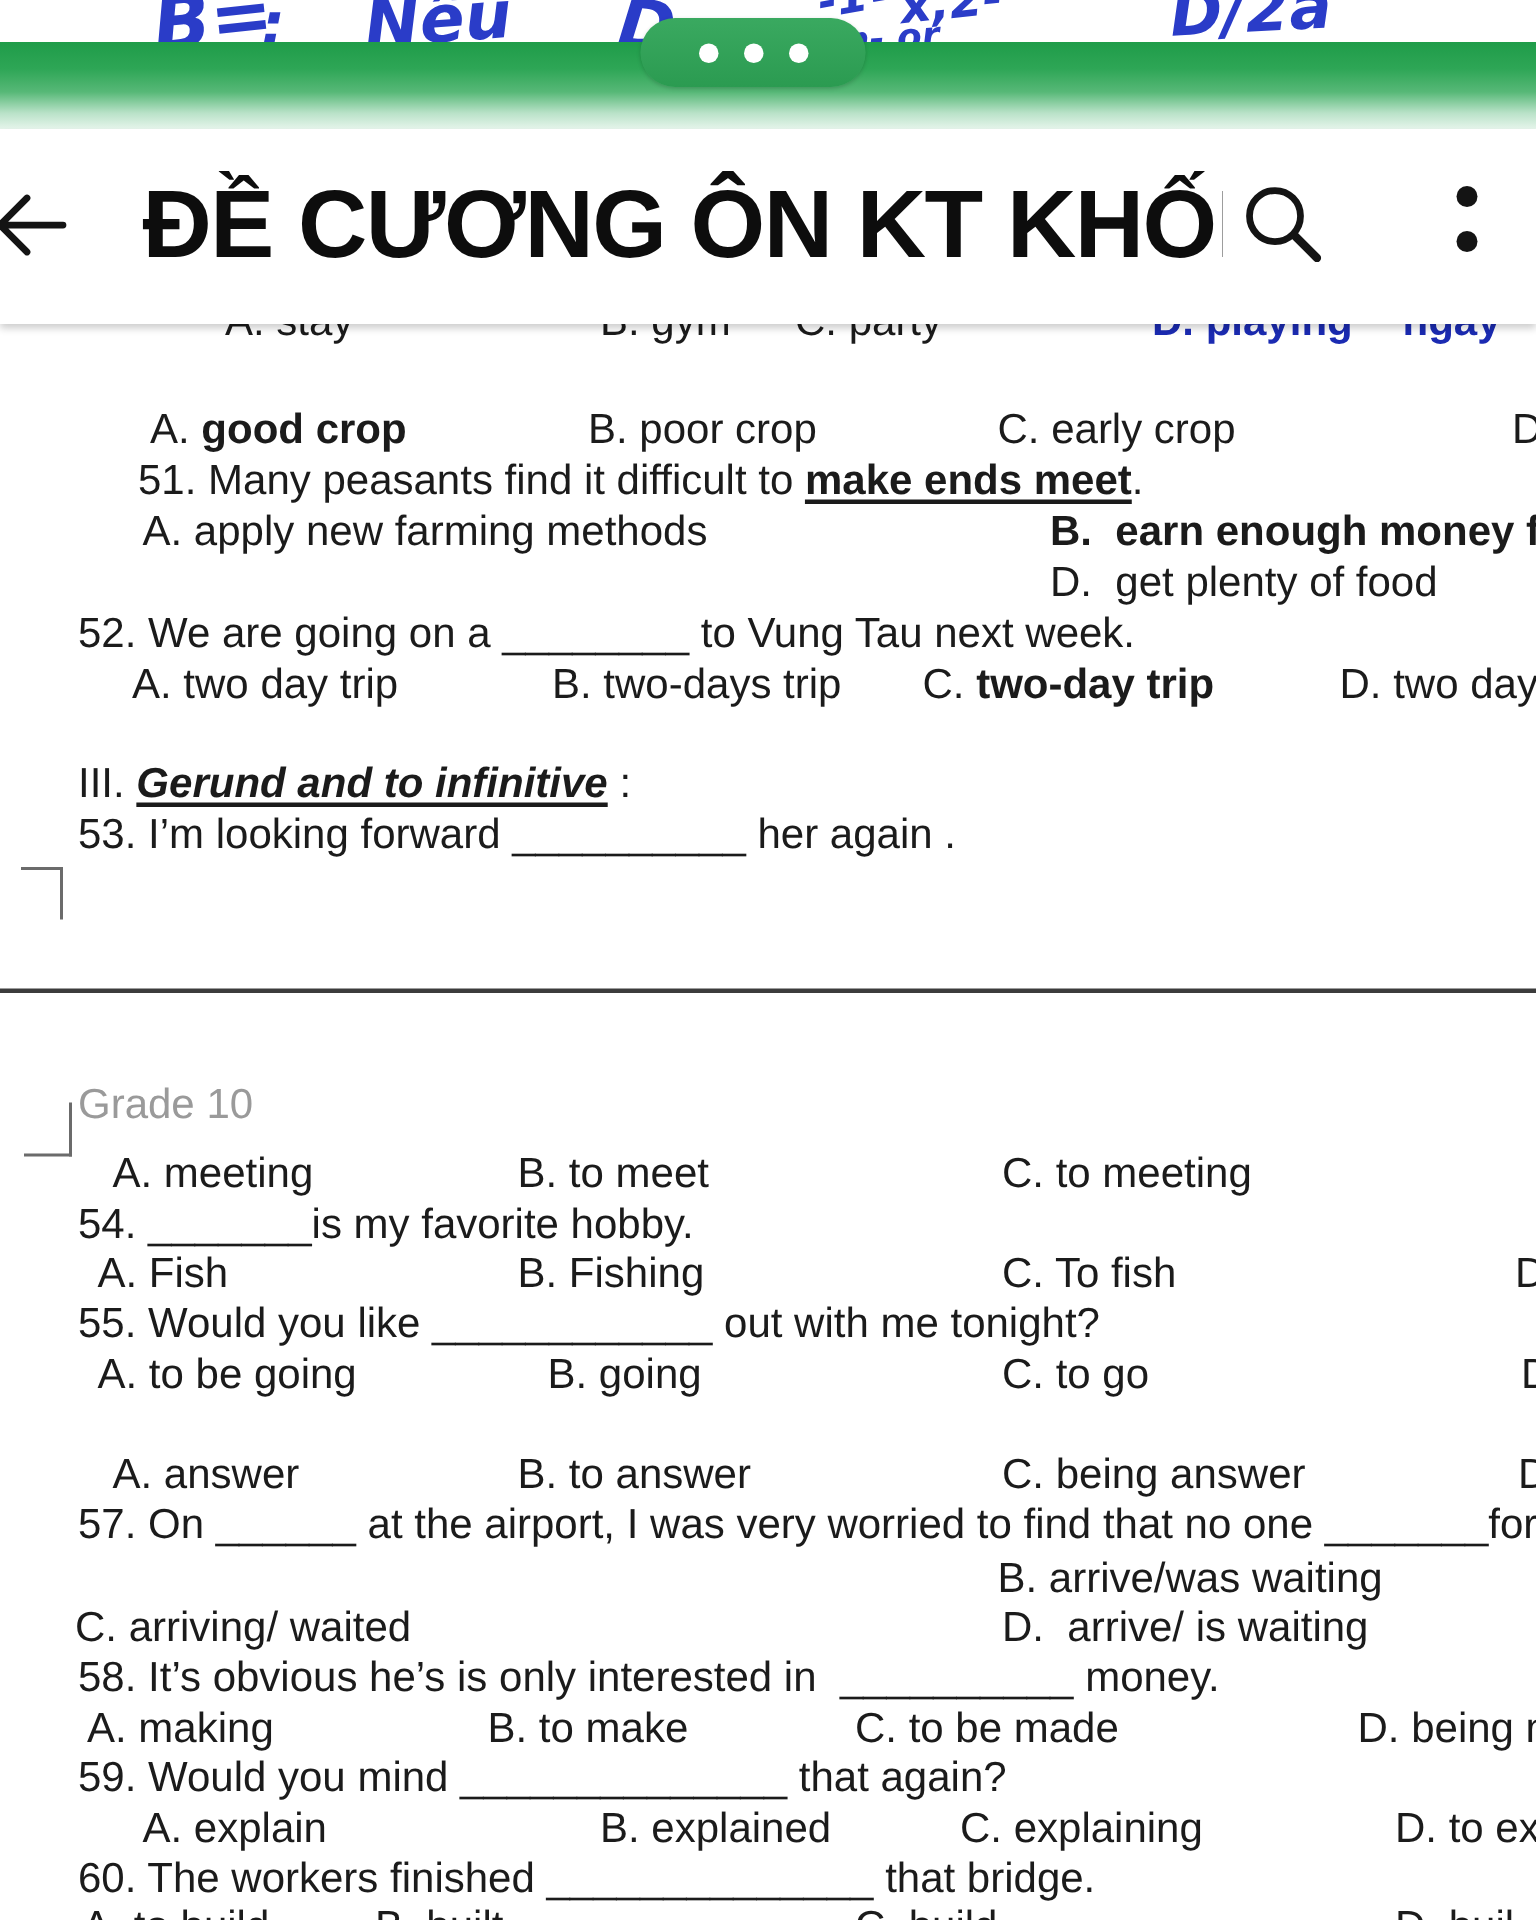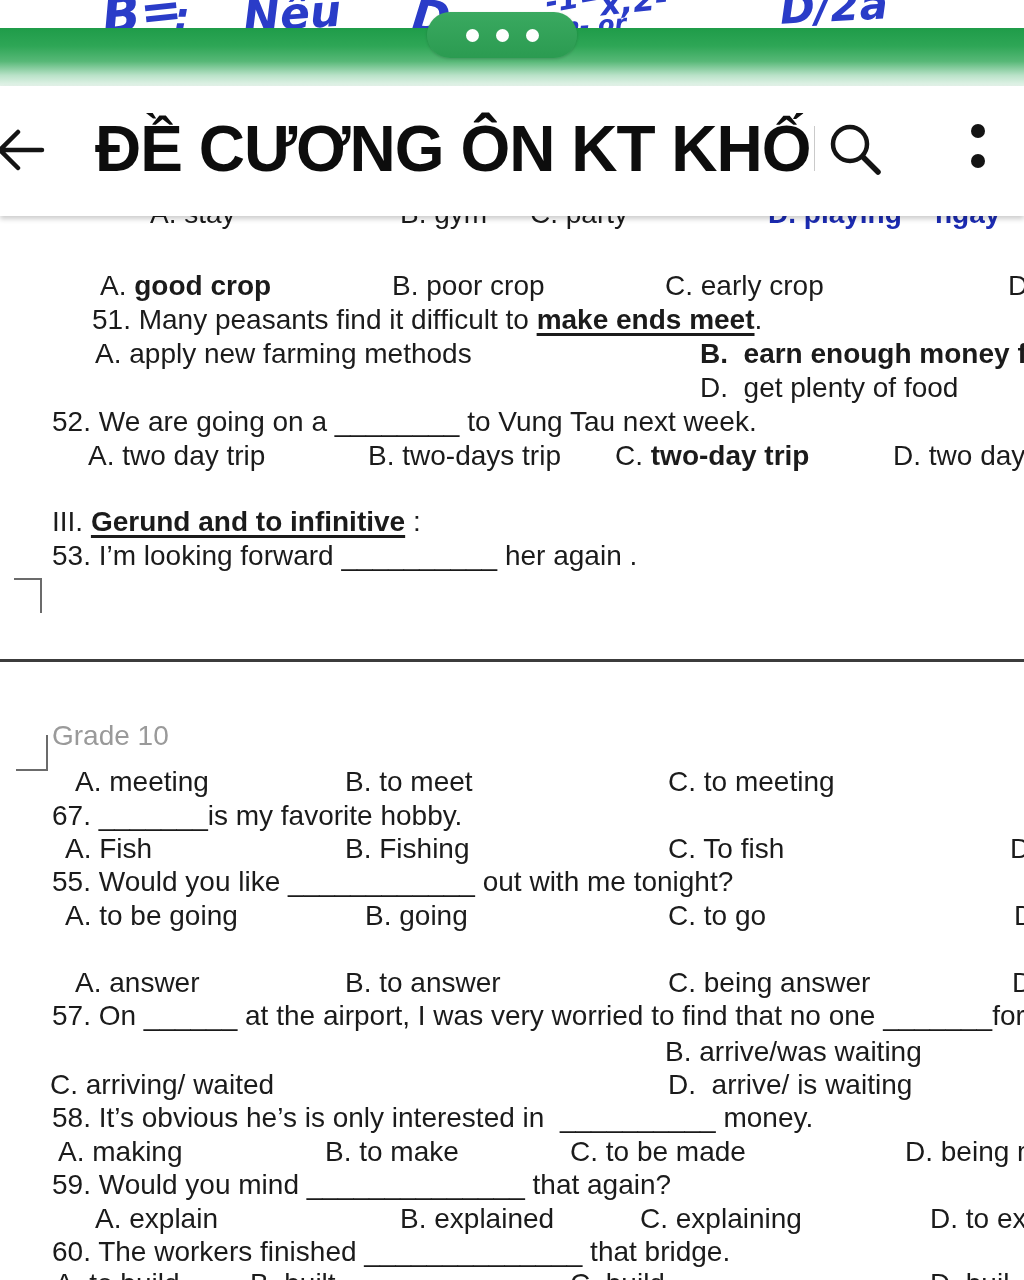--- a/index.html
+++ b/index.html
@@ -81,35 +81,35 @@
     <div class="doc-line" style="top: 406px;">
       <span class="doc-col" style="left: 52px;"><span>52. We are going on a ________ to Vung Tau next week.</span></span>
     </div>
     <div class="doc-line" style="top: 440px;">
       <span class="doc-col" style="left: 88px;"><span>A. two day trip</span></span>
       <span class="doc-col" style="left: 368px;"><span>B. two-days trip</span></span>
       <span class="doc-col" style="left: 615px;"><span>C. </span><span style="font-weight: 700;">two-day trip</span></span>
       <span class="doc-col" style="left: 893px;"><span>D. two day</span></span>
     </div>
     <div class="doc-line" style="top: 506px;">
-      <span class="doc-col" style="left: 52px;"><span>III. </span><span class="ul" style="font-weight: 700;">Gerund and to infinitive</span><span> :</span></span>
+      <span class="doc-col" style="left: 52px;"><span>III. </span><span class="ul" style="font-weight: 700; font-style: italic;">Gerund and to infinitive</span><span> :</span></span>
     </div>
     <div class="doc-line" style="top: 540px;">
       <span class="doc-col" style="left: 52px;"><span>53. I’m looking forward __________ her again .</span></span>
     </div>
     <div class="doc-line" style="top: 720px;">
       <span class="doc-col" style="left: 52px;"><span style="color: rgb(154, 154, 154);">Grade 10</span></span>
     </div>
     <div class="doc-line" style="top: 766px;">
       <span class="doc-col" style="left: 75px;"><span>A. meeting</span></span>
       <span class="doc-col" style="left: 345px;"><span>B. to meet</span></span>
       <span class="doc-col" style="left: 668px;"><span>C. to meeting</span></span>
     </div>
     <div class="doc-line" style="top: 800px;">
-      <span class="doc-col" style="left: 52px;"><span>67. _______is my favorite hobby.</span></span>
+      <span class="doc-col" style="left: 52px;"><span>54. _______is my favorite hobby.</span></span>
     </div>
     <div class="doc-line" style="top: 833px;">
       <span class="doc-col" style="left: 65px;"><span>A. Fish</span></span>
       <span class="doc-col" style="left: 345px;"><span>B. Fishing</span></span>
       <span class="doc-col" style="left: 668px;"><span>C. To fish</span></span>
       <span class="doc-col" style="left: 1010px;"><span>D. Fished</span></span>
     </div>
     <div class="doc-line" style="top: 866px;">
       <span class="doc-col" style="left: 52px;"><span>55. Would you like ____________ out with me tonight?</span></span>
     </div>

